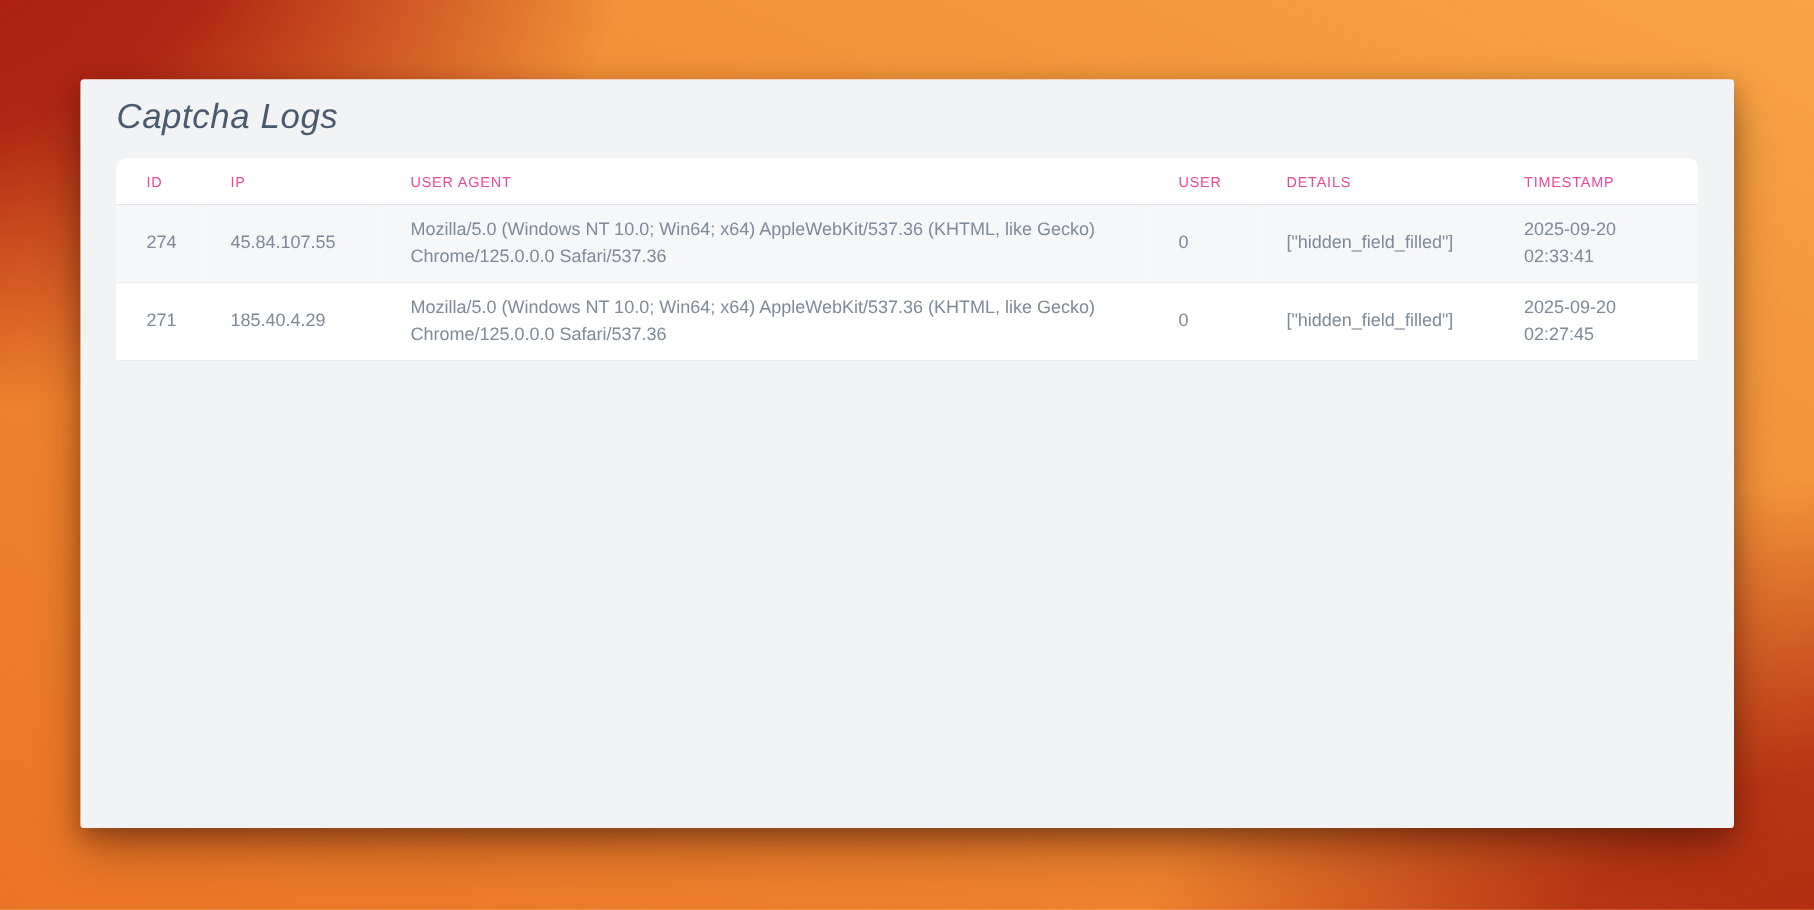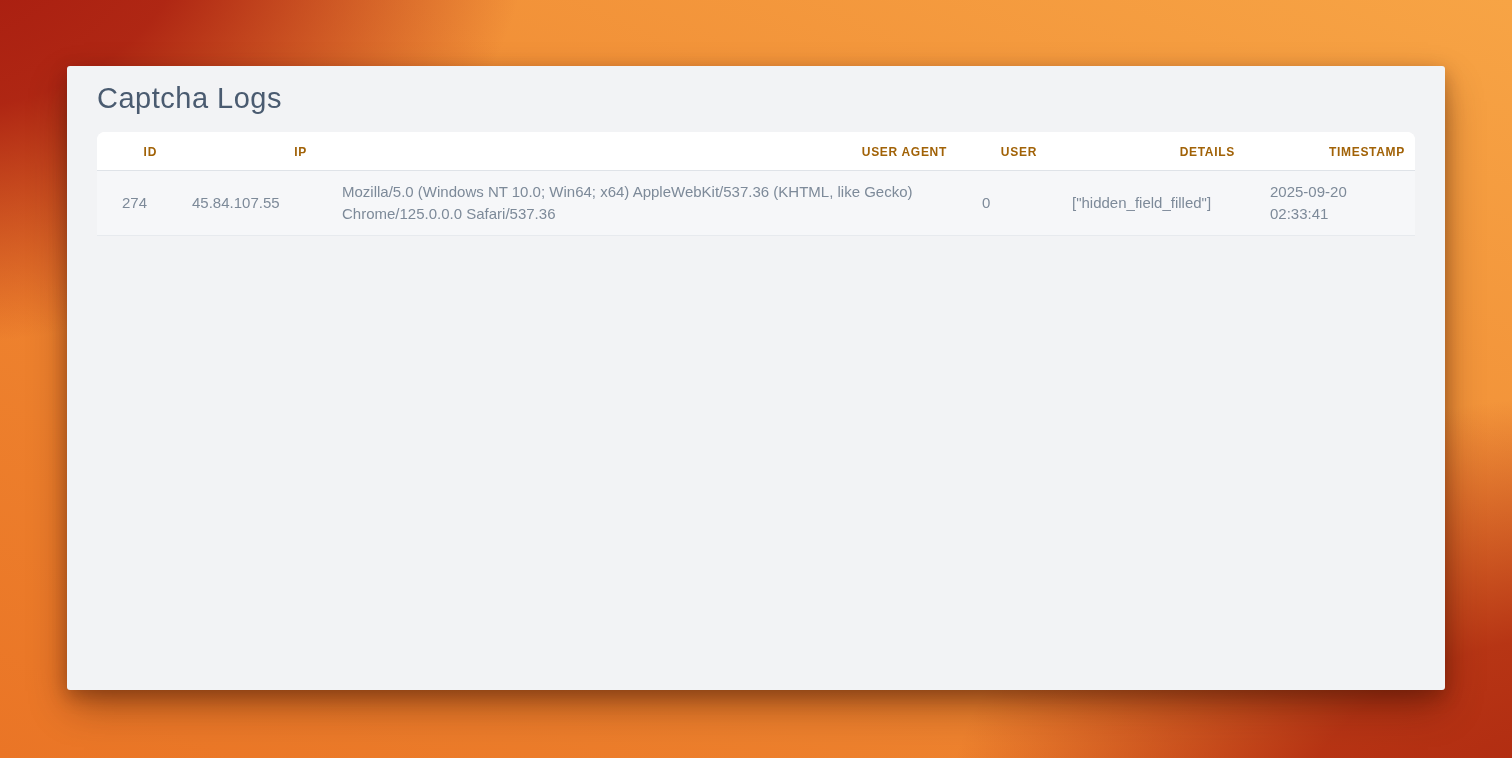--- a/index.html
+++ b/index.html
@@ -30,44 +30,45 @@
     overflow: hidden;
     box-shadow: 0 18px 38px -4px rgba(55,15,5,0.45), 0 6px 18px rgba(55,15,5,0.28);
   }
   .title {
     margin: 16px 0 17px 0;
     font-size: 29px;
     line-height: 33px;
     font-weight: 500;
     letter-spacing: 0.5px;
     color: #4a5b70;
+    font-style: italic;
   }
   .table-wrap {
     background: #ffffff;
     border-radius: 8px 8px 0 0;
     overflow: hidden;
   }
   table {
     width: 100%;
     border-collapse: separate;
     border-spacing: 0;
     table-layout: fixed;
   }
   col.c-id        { width: 70px; }
   col.c-ip        { width: 150px; }
   col.c-ua        { width: 640px; }
   col.c-score     { width: 90px; }
   col.c-details   { width: 198px; }
   col.c-timestamp { width: 170px; }
   th {
-    text-align: right;
+    text-align: left;
     font-size: 12px;
-    font-weight: bold;
+    font-weight: normal;
     letter-spacing: 0.7px;
-    color: #a16207;
+    color: #ec4899;
     padding: 13px 10px 11px 25px;
     border-bottom: 1px solid #dfe3e8;
     background: #ffffff;
     white-space: nowrap;
   }
   td {
     font-size: 15px;
     line-height: 22px;
     color: #7d8a99;
     padding: 10px 10px 10px 25px;
@@ -108,16 +109,24 @@
       </thead>
       <tbody id="rows">
           <tr data-name="table-row">
             <td data-name="cell-id">274</td>
             <td data-name="cell-ip">45.84.107.55</td>
             <td data-name="cell-user-agent">Mozilla/5.0 (Windows NT 10.0; Win64; x64) AppleWebKit/537.36 (KHTML, like Gecko) Chrome/125.0.0.0 Safari/537.36</td>
             <td data-name="cell-score">0</td>
             <td data-name="cell-details">["hidden_field_filled"]</td>
             <td data-name="cell-timestamp">2025-09-20 02:33:41</td>
           </tr>
+          <tr data-name="table-row">
+            <td data-name="cell-id">271</td>
+            <td data-name="cell-ip">185.40.4.29</td>
+            <td data-name="cell-user-agent">Mozilla/5.0 (Windows NT 10.0; Win64; x64) AppleWebKit/537.36 (KHTML, like Gecko) Chrome/125.0.0.0 Safari/537.36</td>
+            <td data-name="cell-score">0</td>
+            <td data-name="cell-details">["hidden_field_filled"]</td>
+            <td data-name="cell-timestamp">2025-09-20 02:27:45</td>
+          </tr>
         </tbody>
     </table>
   </div>
 </div>
 
 </body></html>

